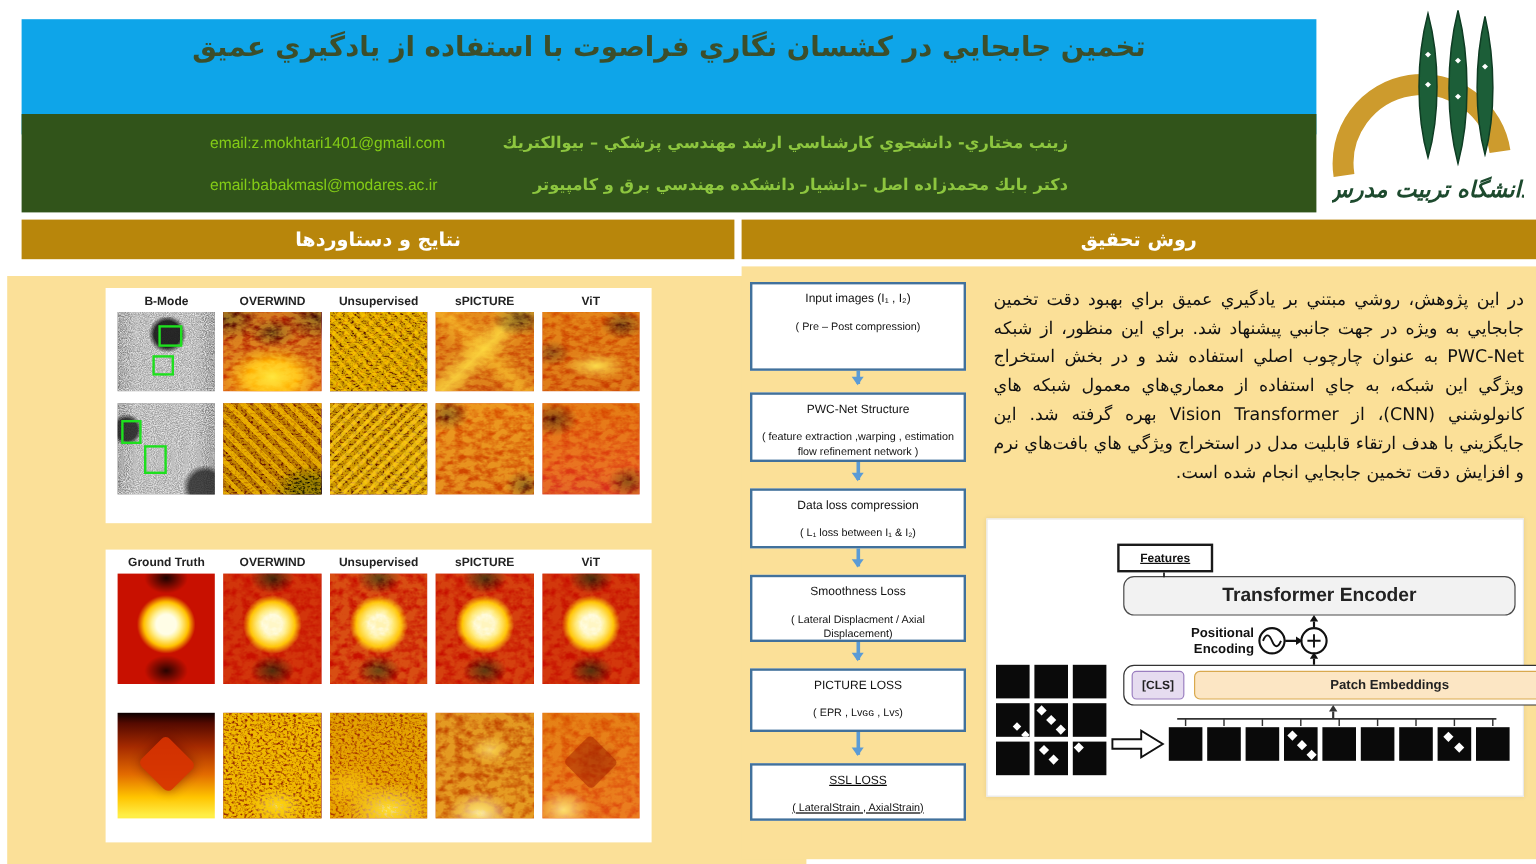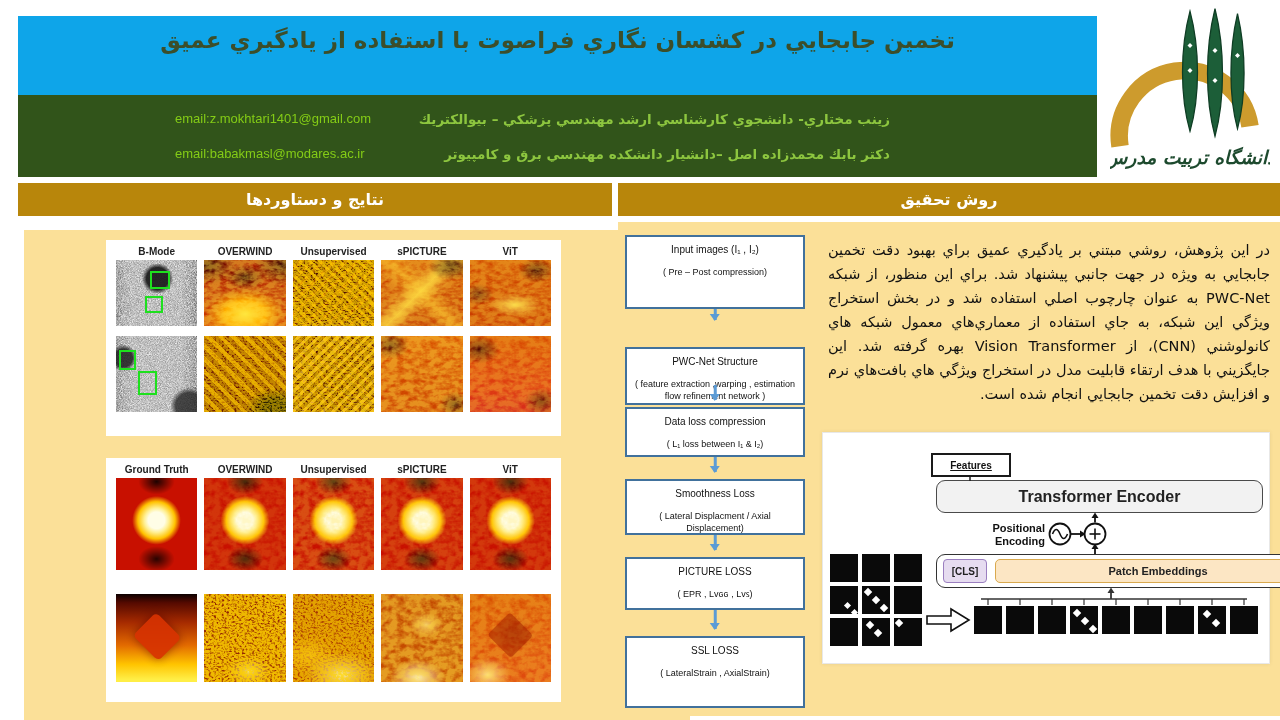--- a/index.html
+++ b/index.html
@@ -21,21 +21,21 @@
   .logo-box svg{margin-top:6px;}
 
   
   .bar{position:absolute;top:183px;height:33px;background:#B8860B;display:flex;align-items:center;justify-content:center;}
   .bar-results{left:18px;width:594px;}
   .bar-method{left:618px;width:662px;}
   .bar span{color:#fff;font-size:16px;font-weight:bold;}
 
   
   .panel{position:absolute;background:#FBE098;}
-  .panel-results{left:24px;top:230px;width:666px;height:490px;}
+  .panel-results{left:6px;top:230px;width:666px;height:490px;}
   .panel-method{left:618px;top:222px;width:662px;height:494px;}
 
   
   .card{position:absolute;background:#fff;box-sizing:border-box;padding:6px 10px;}
   .card1{left:82px;top:10px;width:455px;height:196px;}
   .card2{left:82px;top:228px;width:455px;height:244px;}
   .grid-head{display:grid;grid-template-columns:repeat(5,1fr);column-gap:7px;margin-bottom:3px;}
   .grid-head span{text-align:center;font-size:10px;font-weight:bold;color:#222;}
   .grid-row{display:grid;grid-template-columns:repeat(5,1fr);column-gap:7px;}
   .img-cell{position:relative;overflow:hidden;background:#000;}
@@ -269,41 +269,41 @@
       </div>
   </div>
 
   <div class="panel panel-method">
     <div class="flow" id="flow">
         <div class="flow-box" style="top: 0px; height: 74px;">
           <div class="flow-title">Input images (I₁ , I₂)</div>
           <div class="flow-sub">( Pre – Post compression)</div>
         </div>
         <div class="flow-arrow" style="top: 74px; height: 11px;"></div>
-        <div class="flow-box" style="top: 92px; height: 58px; margin-top: 20px;">
+        <div class="flow-box" style="top: 92px; height: 58px;">
           <div class="flow-title">PWC-Net Structure</div>
           <div class="flow-sub">( feature extraction ,warping , estimation flow refinement network )</div>
         </div>
         <div class="flow-arrow" style="top: 150px; height: 15px;"></div>
         <div class="flow-box" style="top: 172px; height: 50px;">
           <div class="flow-title">Data loss compression</div>
           <div class="flow-sub">( L₁ loss between I₁ &amp; I₂)</div>
         </div>
         <div class="flow-arrow" style="top: 222px; height: 15px;"></div>
         <div class="flow-box" style="top: 244px; height: 56px;">
           <div class="flow-title">Smoothness Loss</div>
           <div class="flow-sub">( Lateral Displacment / Axial Displacement)</div>
         </div>
         <div class="flow-arrow" style="top: 300px; height: 15px;"></div>
         <div class="flow-box" style="top: 322px; height: 53px;">
           <div class="flow-title">PICTURE LOSS</div>
           <div class="flow-sub">( EPR , Lᴠɢɢ , Lᴠꜱ)</div>
         </div>
         <div class="flow-arrow" style="top: 375px; height: 19px;"></div>
-        <div class="flow-box" style="top: 401px; height: 72px;">
+        <div class="flow-box" style="top: 401px; height: 48px; text-decoration: underline;">
           <div class="flow-title">SSL LOSS</div>
           <div class="flow-sub">( LateralStrain , AxialStrain)</div>
         </div>
       </div>
 
     <div class="method-text fa">در اين پژوهش، روشي مبتني بر يادگيري عميق براي بهبود دقت تخمين جابجايي به ويژه در جهت جانبي پيشنهاد شد. براي اين منظور، از شبكه PWC-Net به عنوان چارچوب اصلي استفاده شد و در بخش استخراج ويژگي اين شبكه، به جاي استفاده از معماري‌هاي معمول شبكه هاي كانولوشني (CNN)، از Vision Transformer بهره گرفته شد. اين جايگزيني با هدف ارتقاء قابليت مدل در استخراج ويژگي هاي بافت‌هاي نرم و افزايش دقت تخمين جابجايي انجام شده است.</div>
 
     <div class="vit-card">
       <div class="vit-abs vit-features">Features</div>
       <div class="vit-abs vit-encoder">Transformer Encoder</div>

